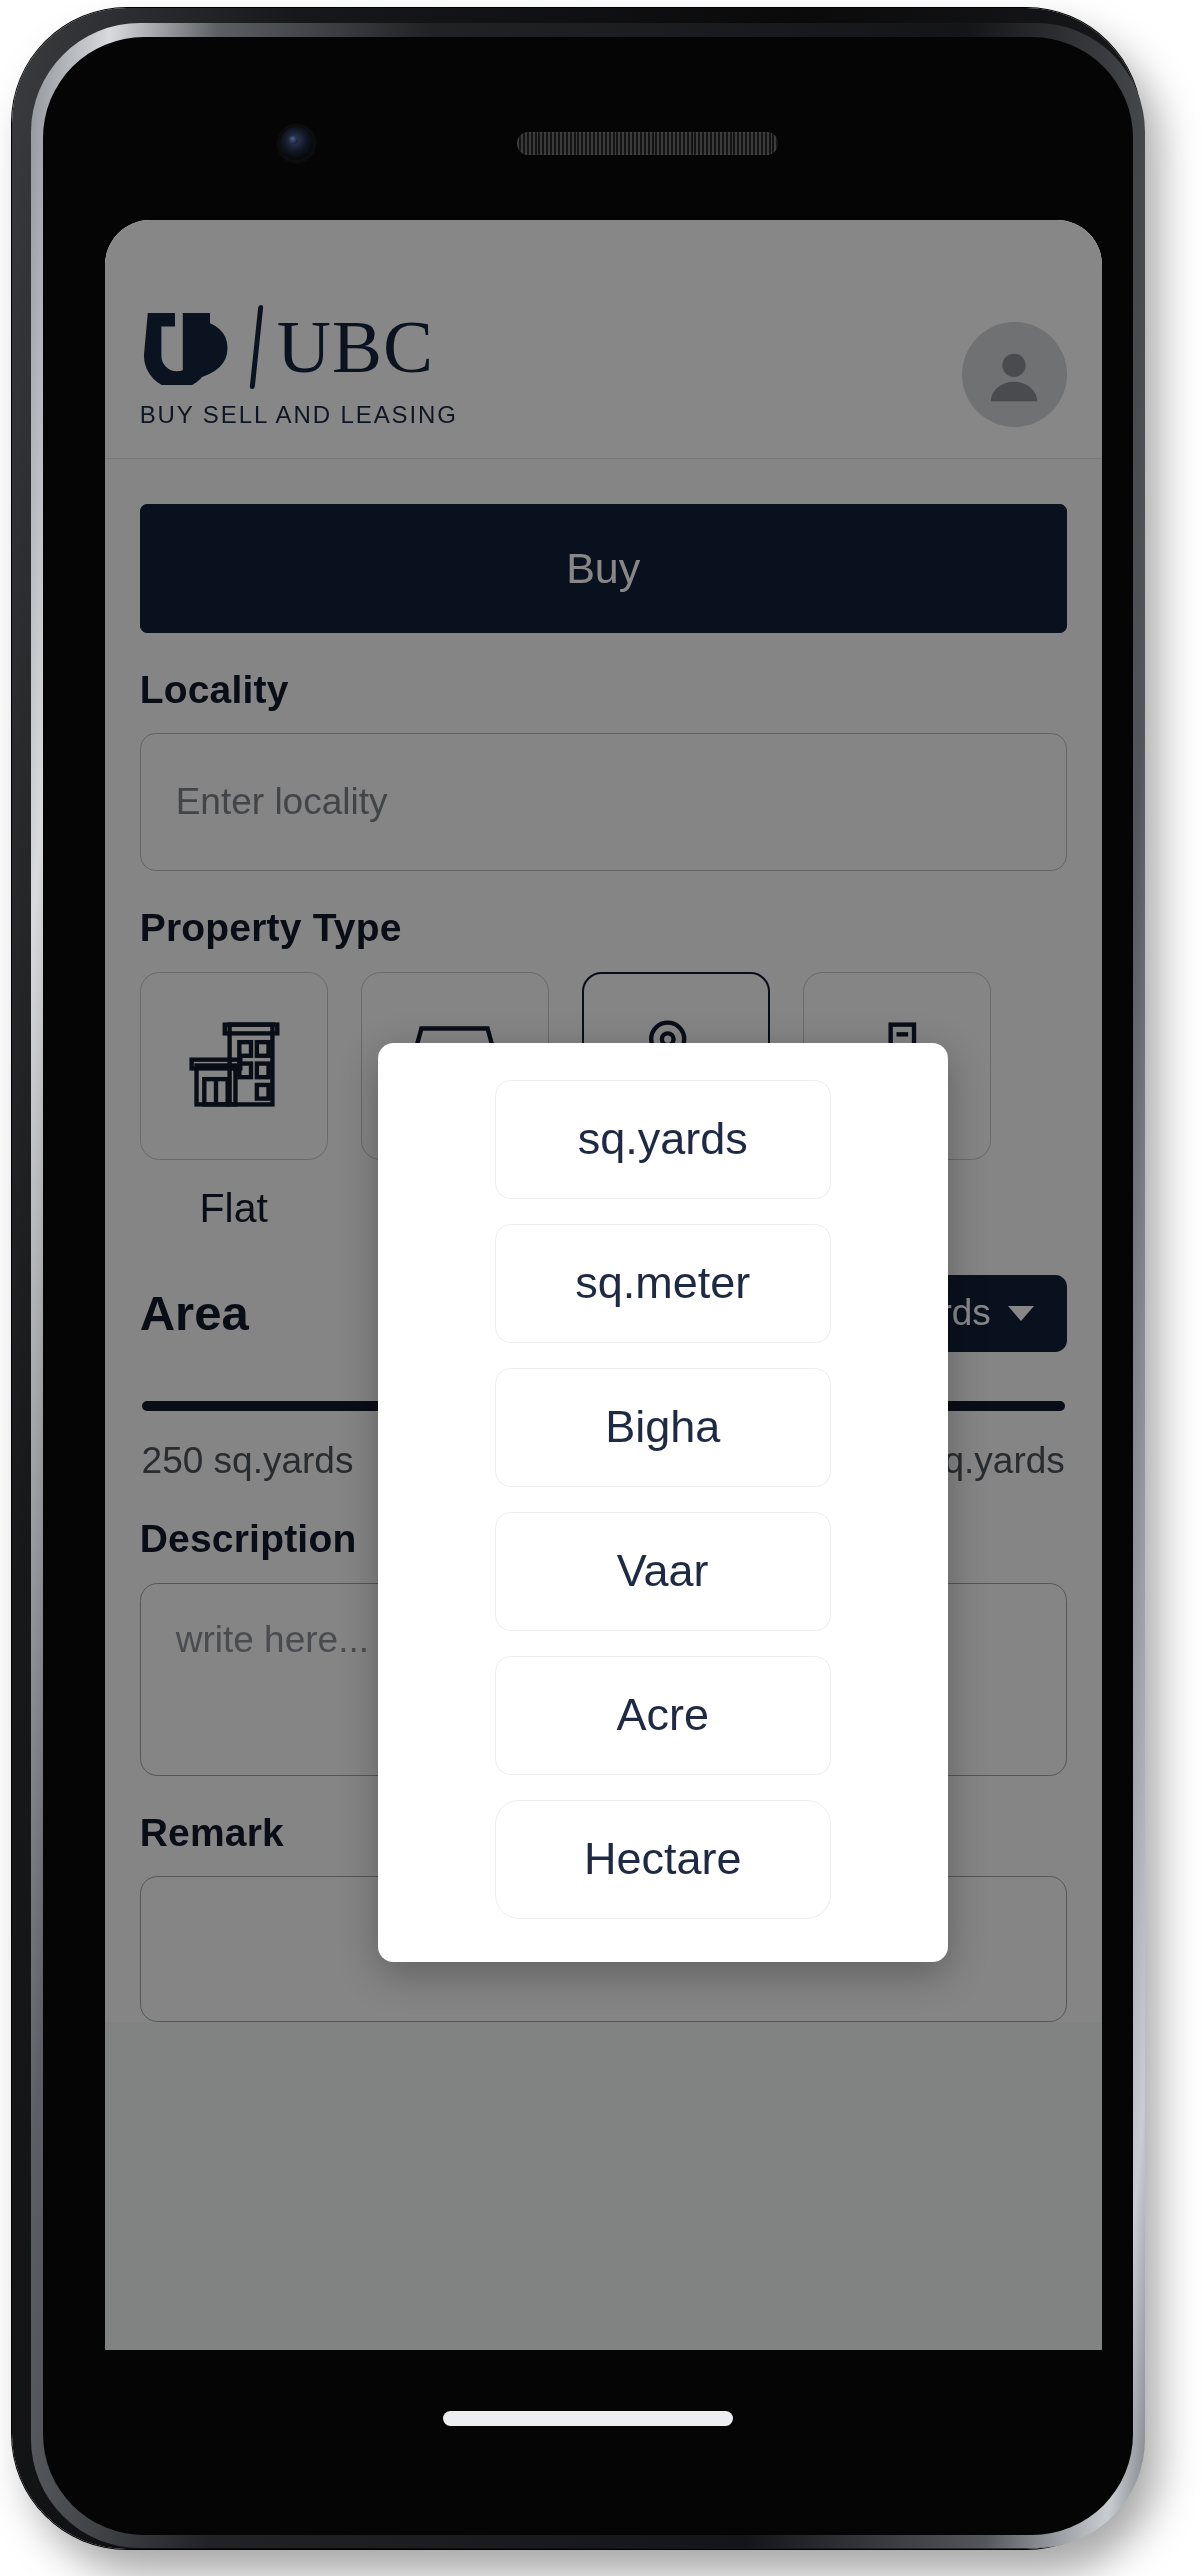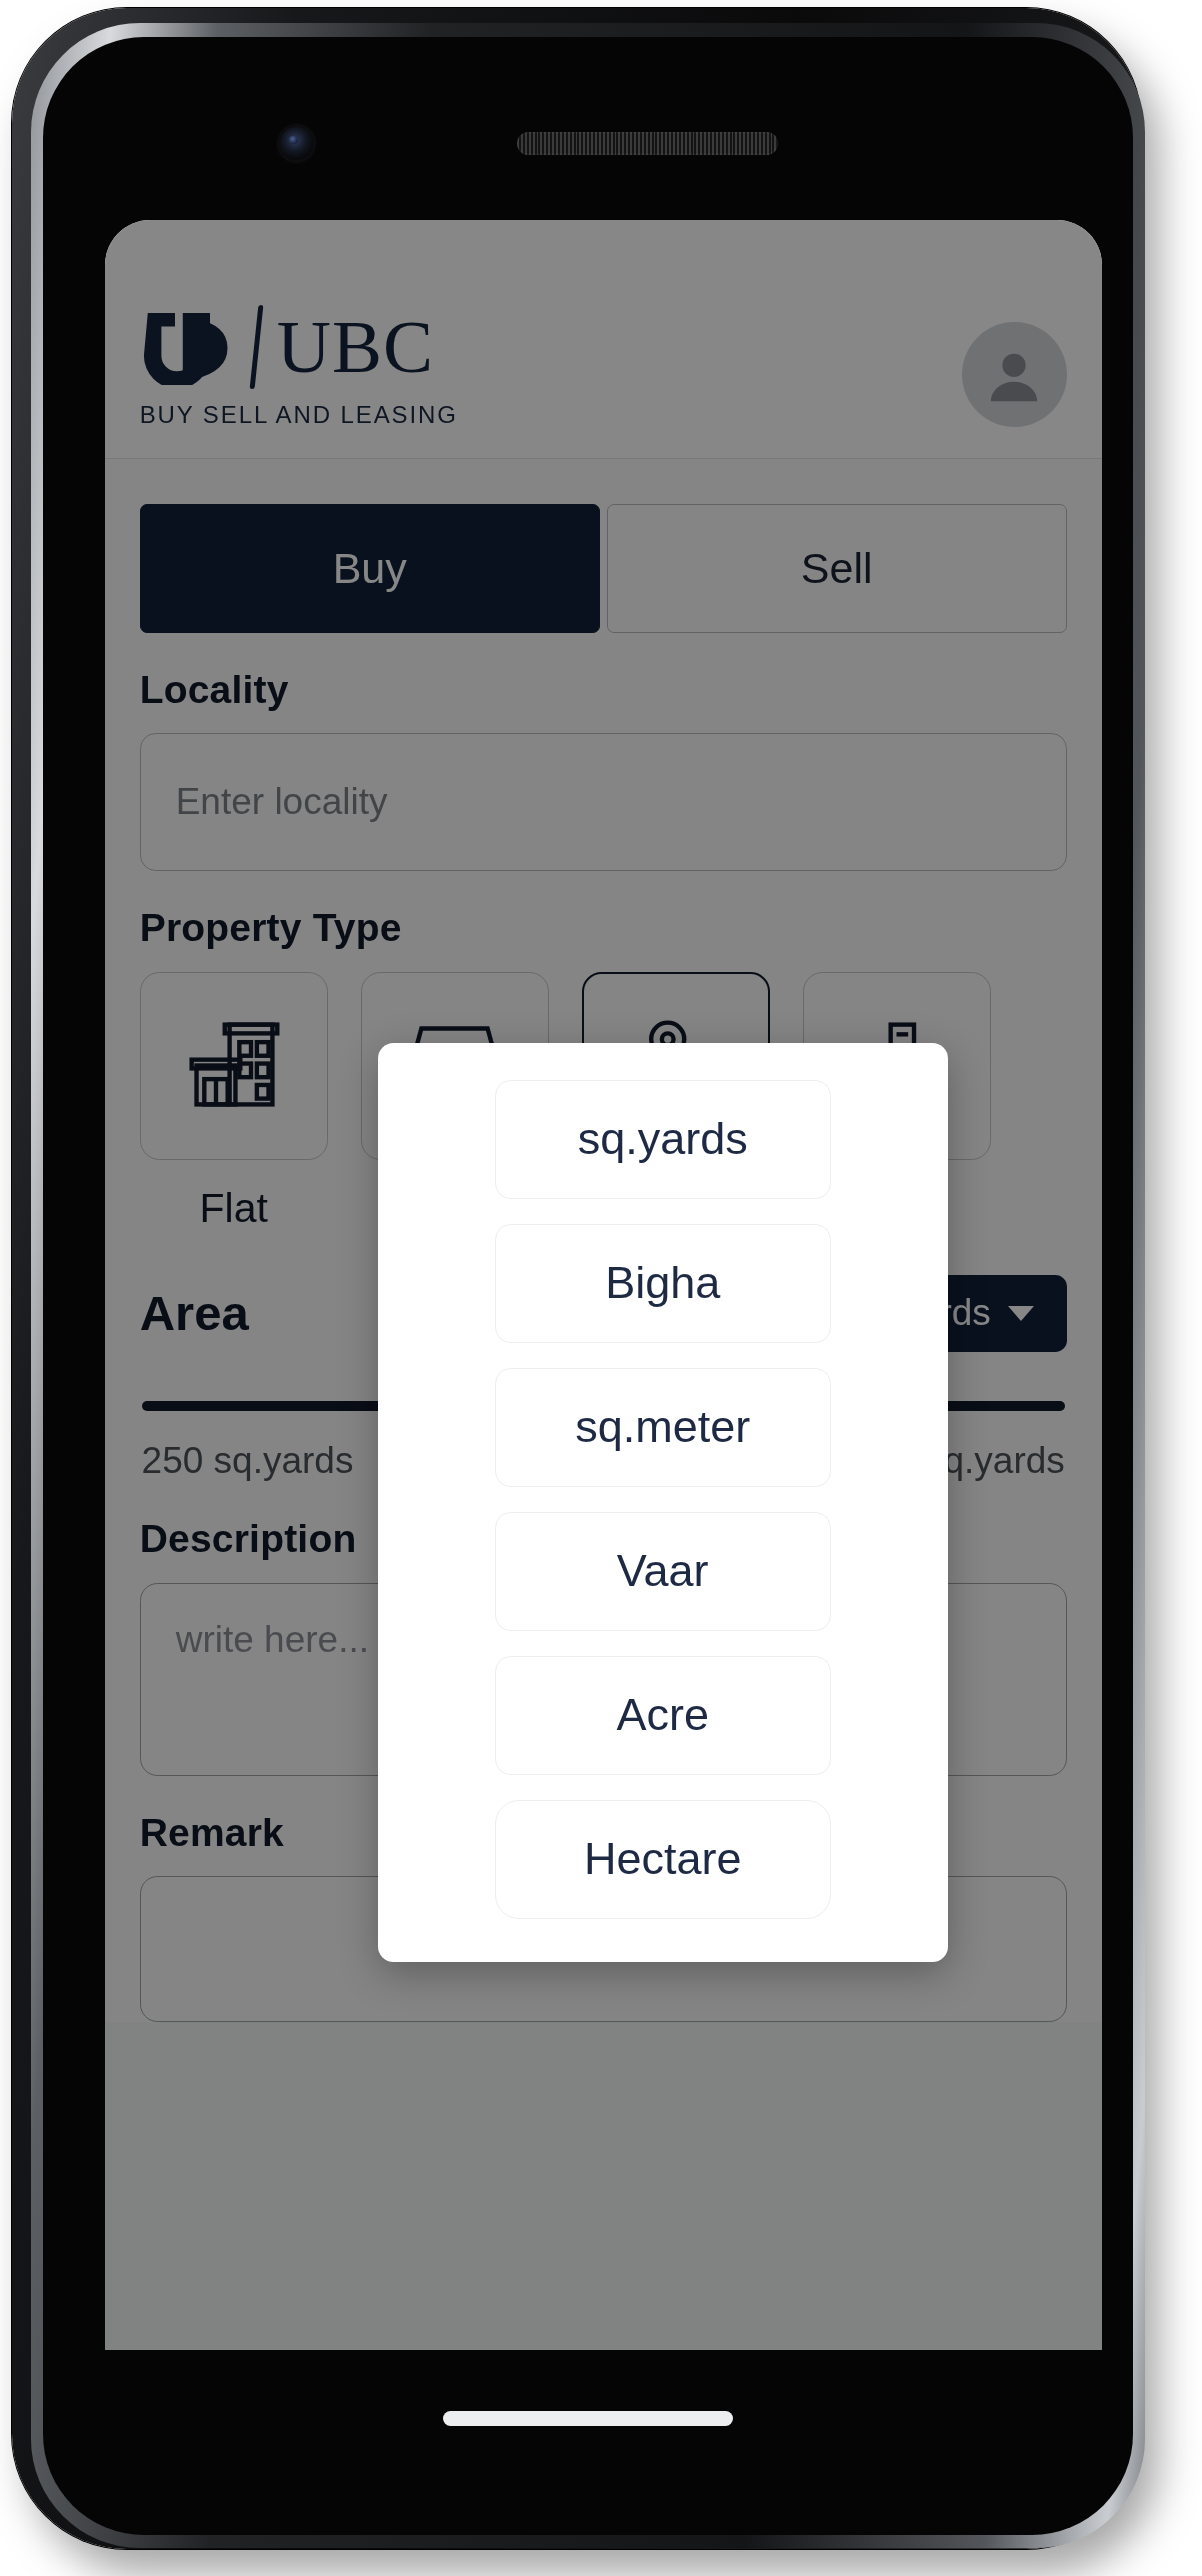--- a/index.html
+++ b/index.html
@@ -460,21 +460,20 @@
               <circle cx="31" cy="21" r="12" fill="#8a8e95"></circle>
               <path d="M7 58 a24 20 0 0 1 48 0 Z" fill="#8a8e95"></path>
             </svg>
           </div>
         </div>
 
         <div class="app-body">
 
           <div class="segmented">
             <div class="seg-btn active">Buy</div>
-            <div class="seg-btn inactive">Sell</div>
           </div>
 
           <div class="field-label">Locality</div>
           <div class="text-input">Enter locality</div>
 
           <div class="field-label">Property Type</div>
           <div class="prop-row">
 
             <div class="prop-item">
               <div class="prop-card">
@@ -555,22 +554,22 @@
 
           <div class="field-label">Remark</div>
           <div class="remark-box"></div>
 
         </div>
 
         <div class="scrim"></div>
 
         <div class="modal">
           <div class="modal-option">sq.yards</div>
+          <div class="modal-option">sq.meter</div>
           <div class="modal-option">Bigha</div>
-          <div class="modal-option">sq.meter</div>
           <div class="modal-option">Vaar</div>
           <div class="modal-option">Acre</div>
           <div class="modal-option">Hectare</div>
         </div>
 
       </div>
 
       <div class="home-indicator"></div>
 
     </div>

